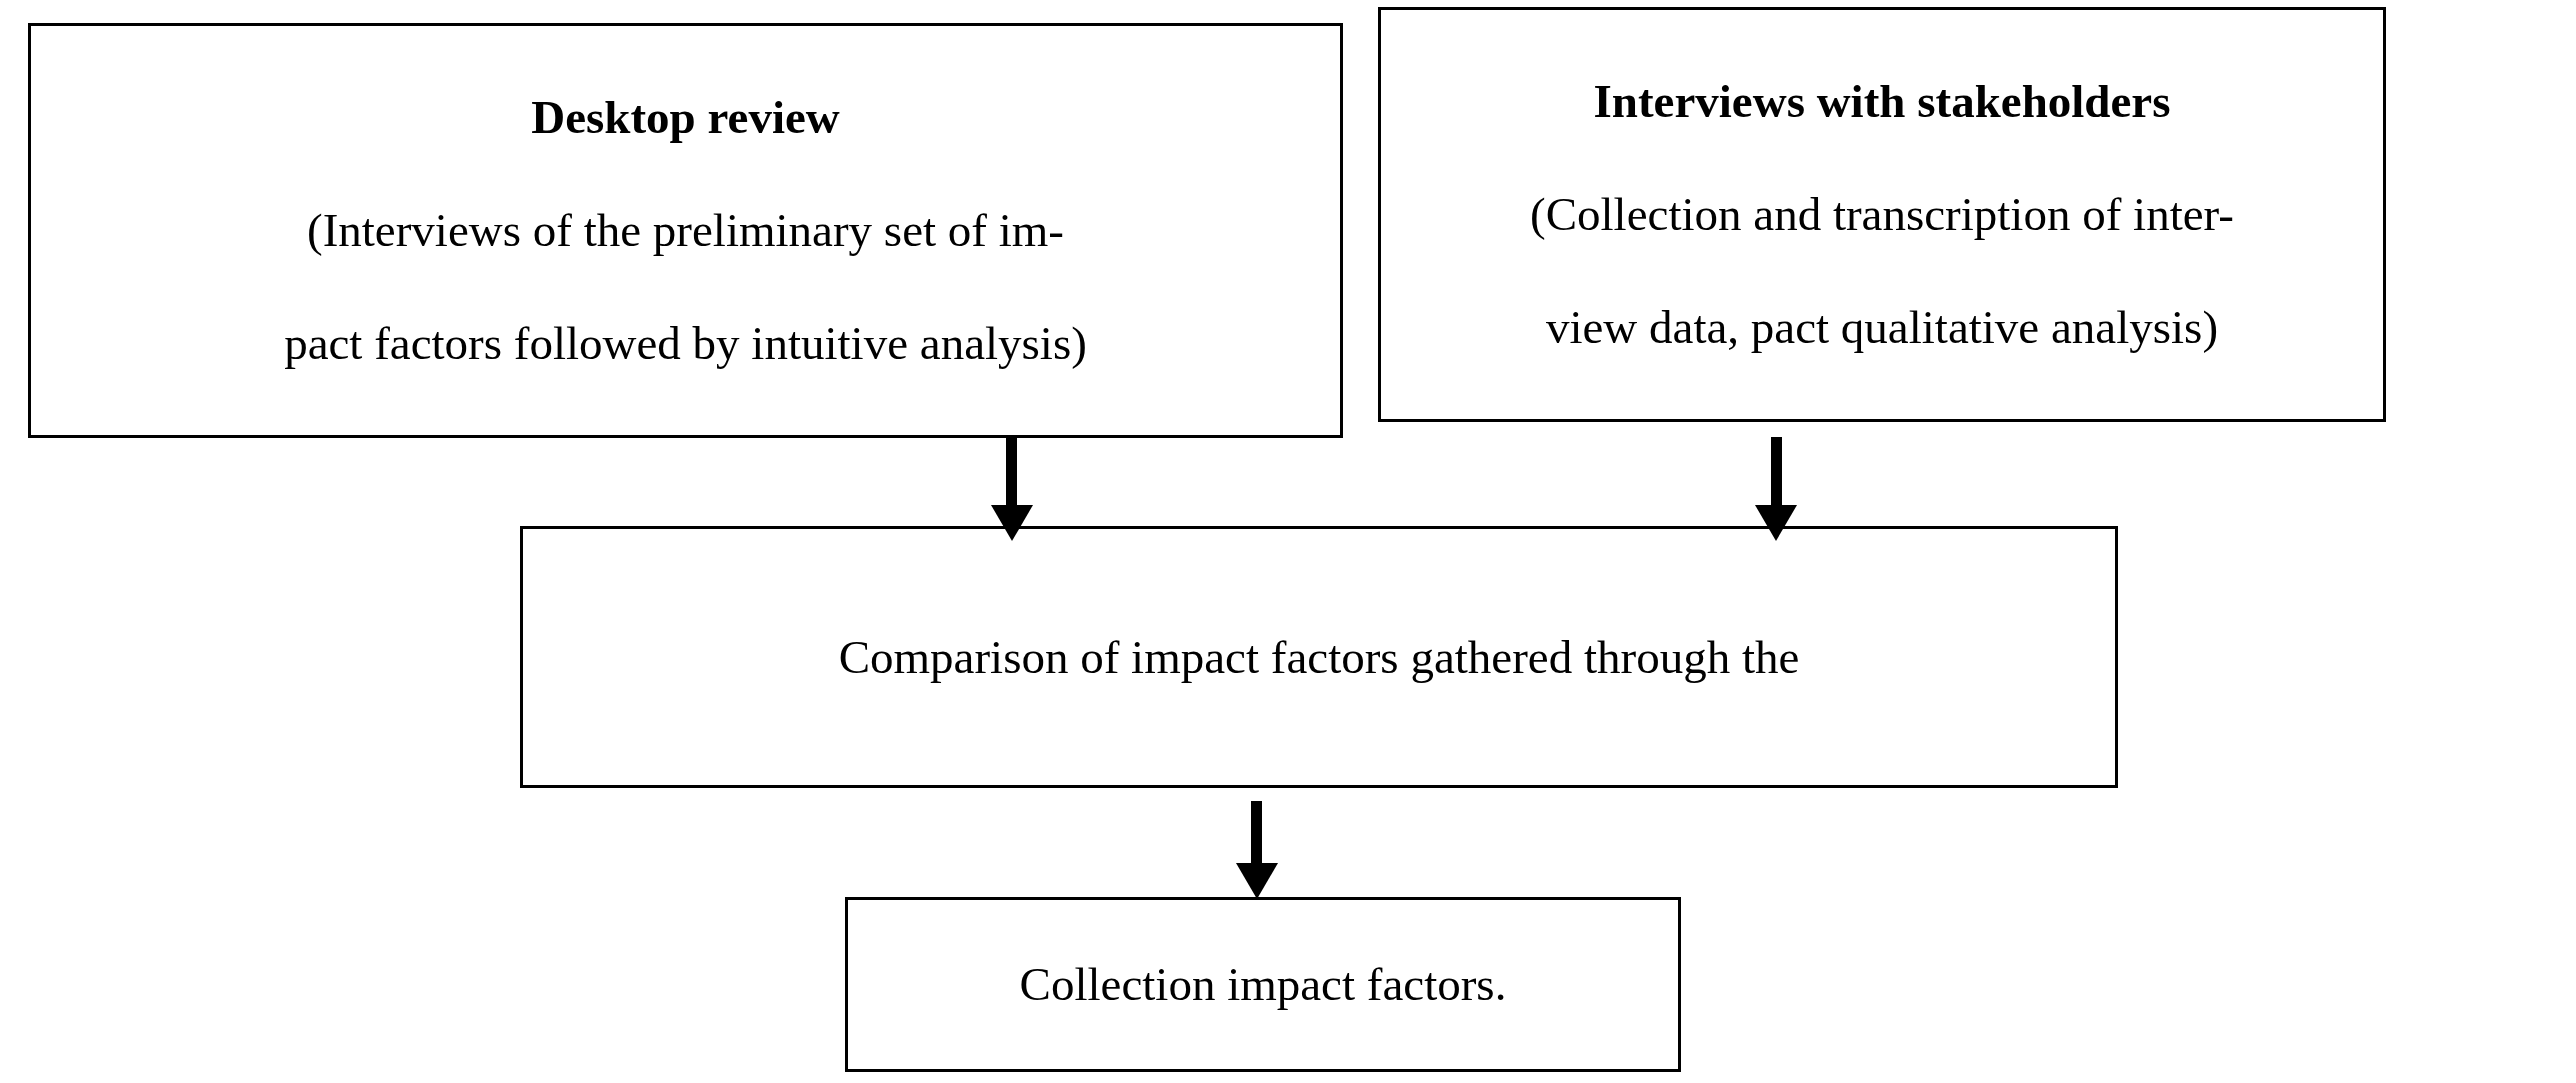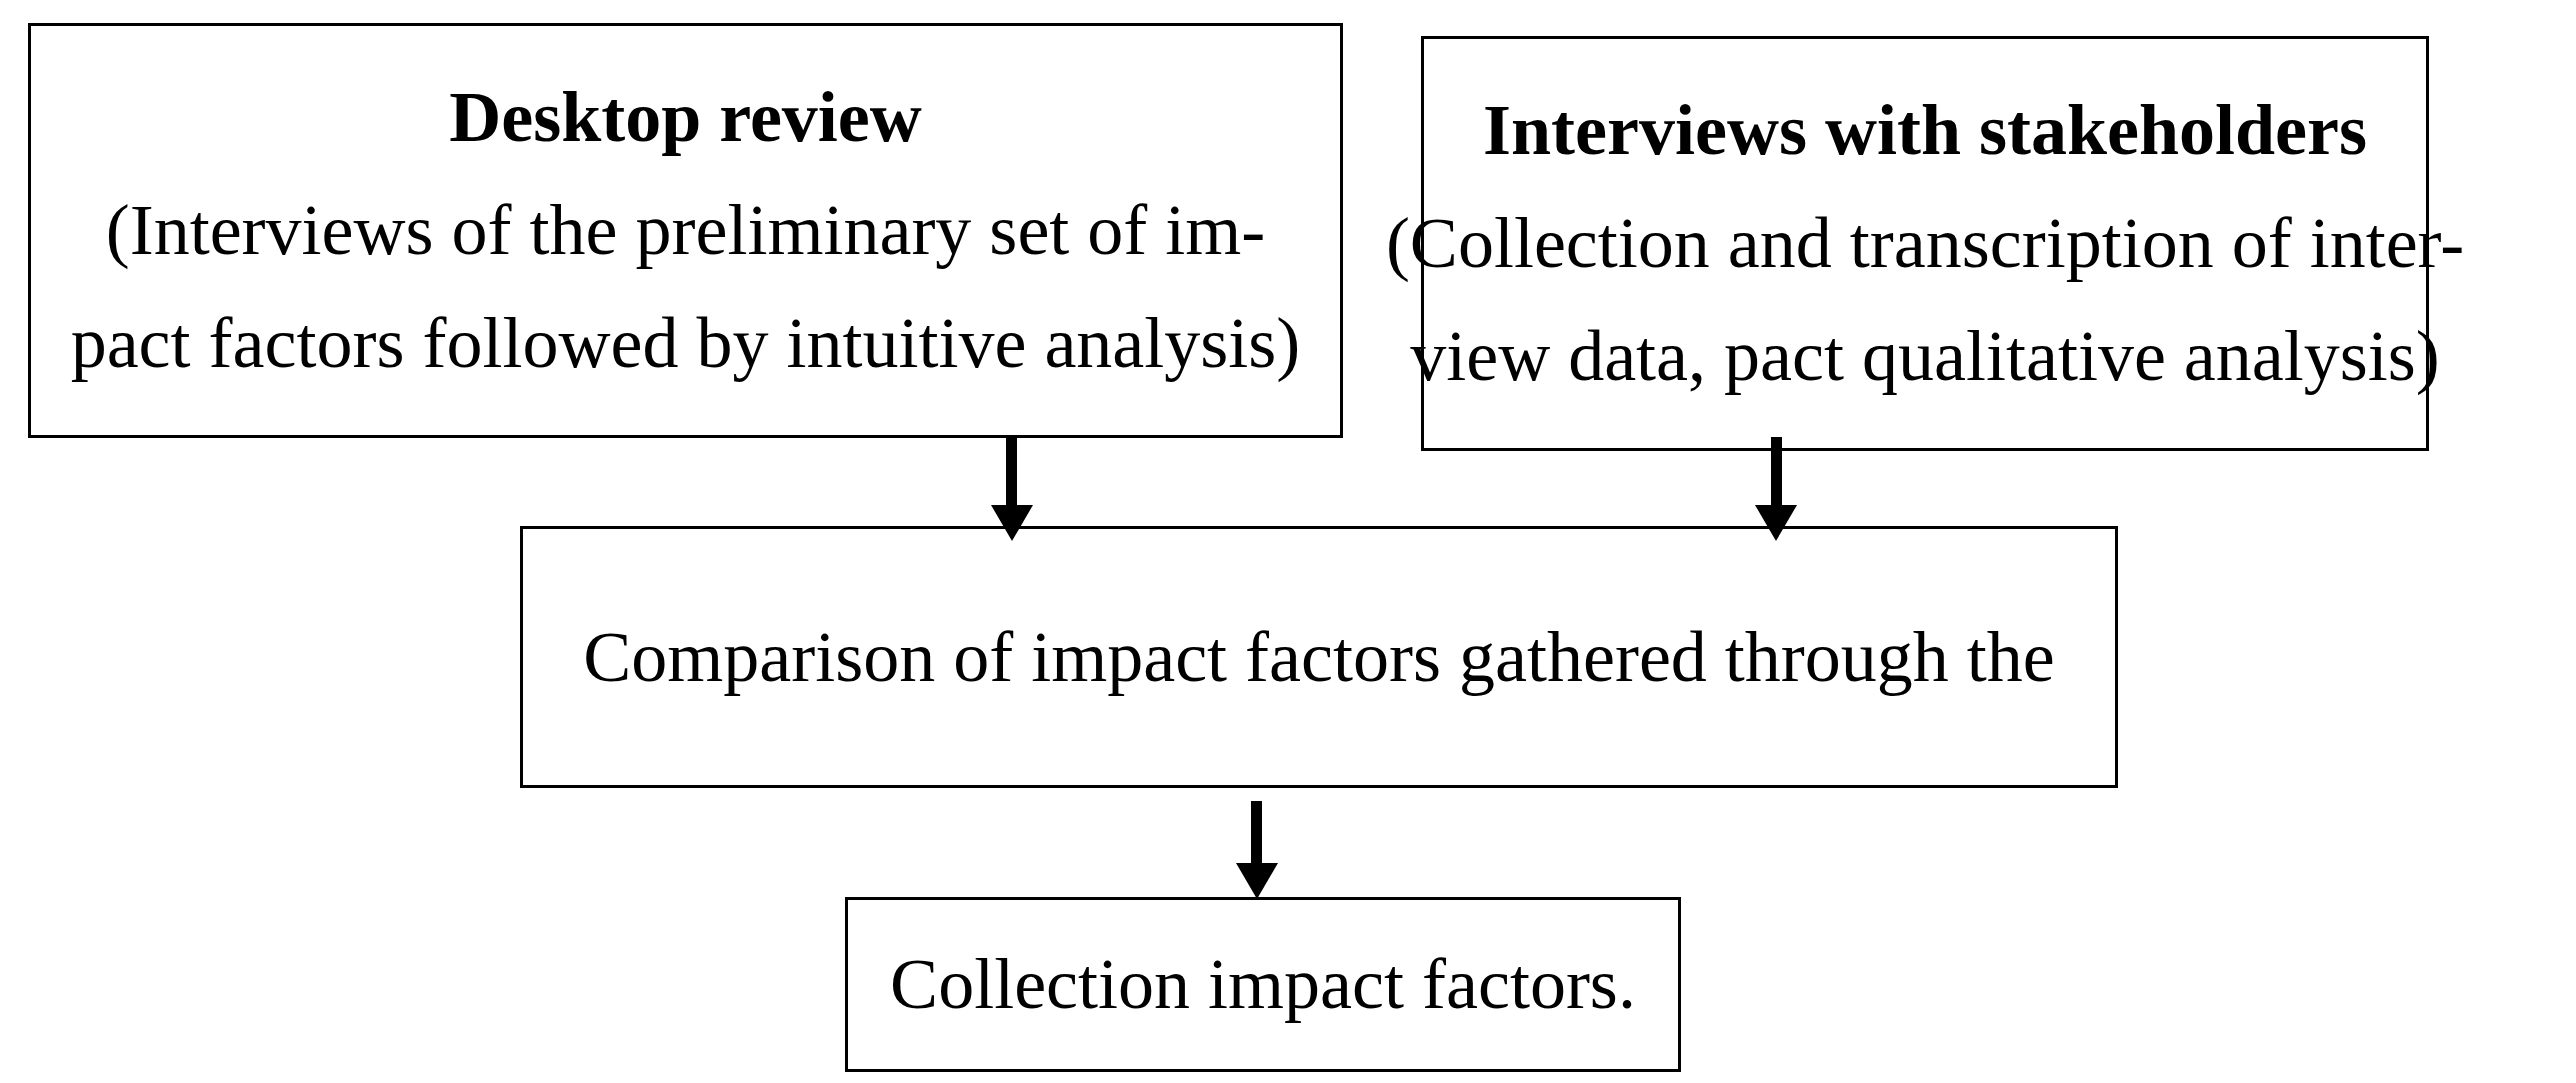--- a/index.html
+++ b/index.html
@@ -22,29 +22,29 @@
     border: 3.9px solid #000000;
     display: flex;
     flex-direction: column;
     justify-content: center;
     align-items: center;
     text-align: center;
     box-sizing: border-box;
   }
   .flowbox .line {
     display: block;
-    font-size: 72px;
+    font-size: 47px;
     line-height: 113px;
     white-space: nowrap;
   }
   .flowbox .title {
     font-weight: bold;
   }
   #box-desktop-review   { left: 28px;   top: 23px;   width: 1315px; height: 415px; }
-  #box-interviews       { left: 1378px; top: 36px;   width: 1008px; height: 415px; margin-left: 43px; }
+  #box-interviews       { left: 1378px; top: 7px;   width: 1008px; height: 415px; }
   #box-comparison       { left: 520px;  top: 526px;  width: 1598px; height: 262px; border-width: 3.1px; }
   #box-finalized        { left: 845px; top: 897px; width: 836px; height: 175px; border-width: 3.1px; }
 
   .arrow-stem {
     position: absolute;
     width: 11px;
     background: #000000;
   }
   .arrow-head {
     position: absolute;

